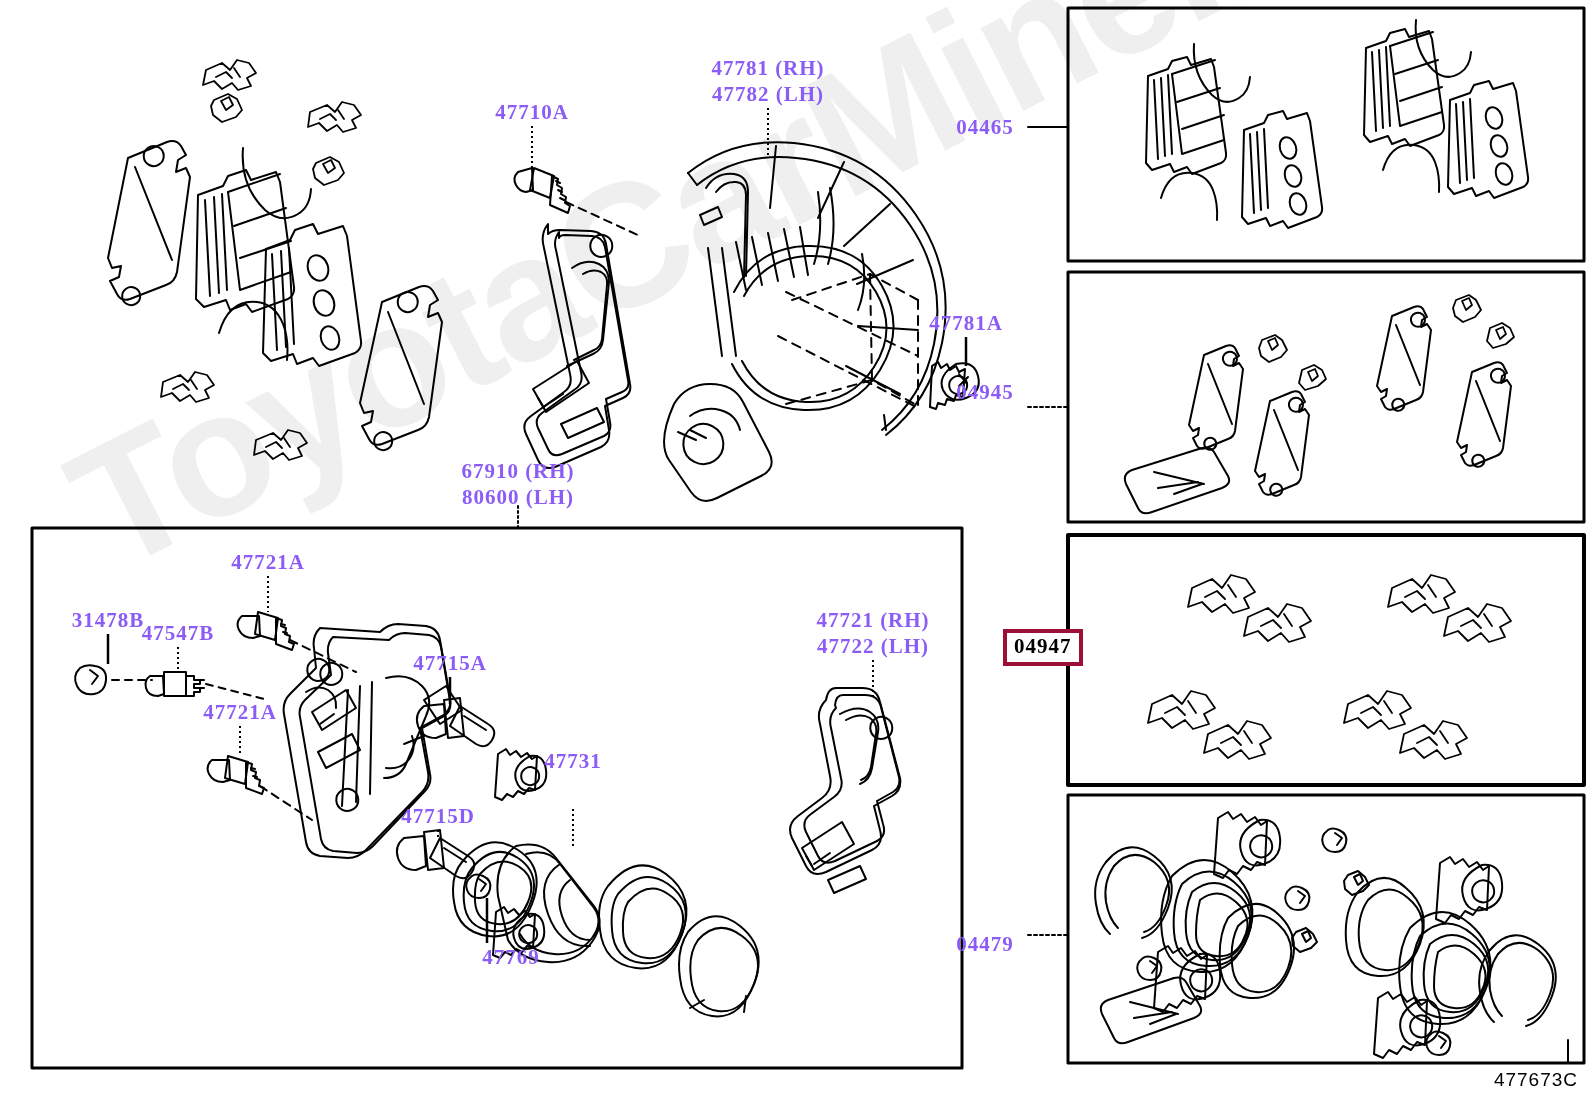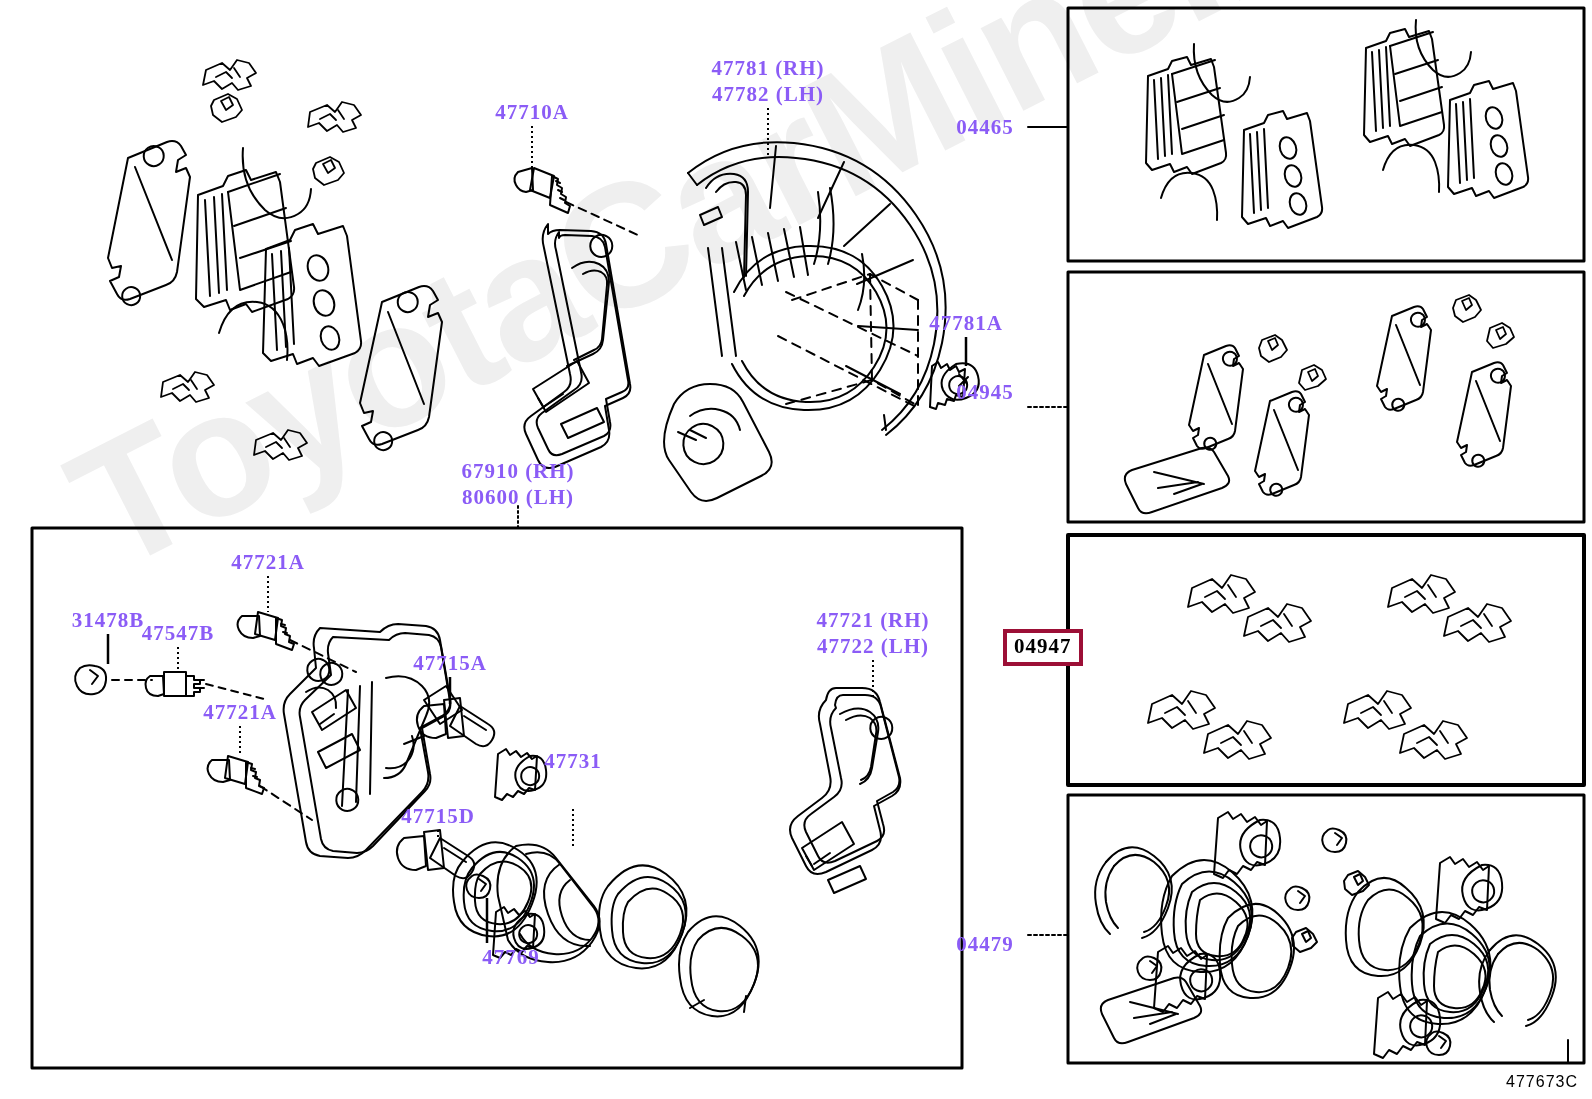--- a/index.html
+++ b/index.html
@@ -61,21 +61,21 @@
     font-size: 21px;
     letter-spacing: 1px;
     color: #000;
     margin-left: 29px;
   }
   .footer-code {
     position: absolute;
     right: 14px;
     bottom: 8px;
     font-family: "Liberation Sans", sans-serif;
-    font-size: 16px;
+    font-size: 19px;
     letter-spacing: 1px;
     color: #000;
   }
 </style>
 </head>
 <body>
 
 <div id="page">
 
   <div class="wm">

